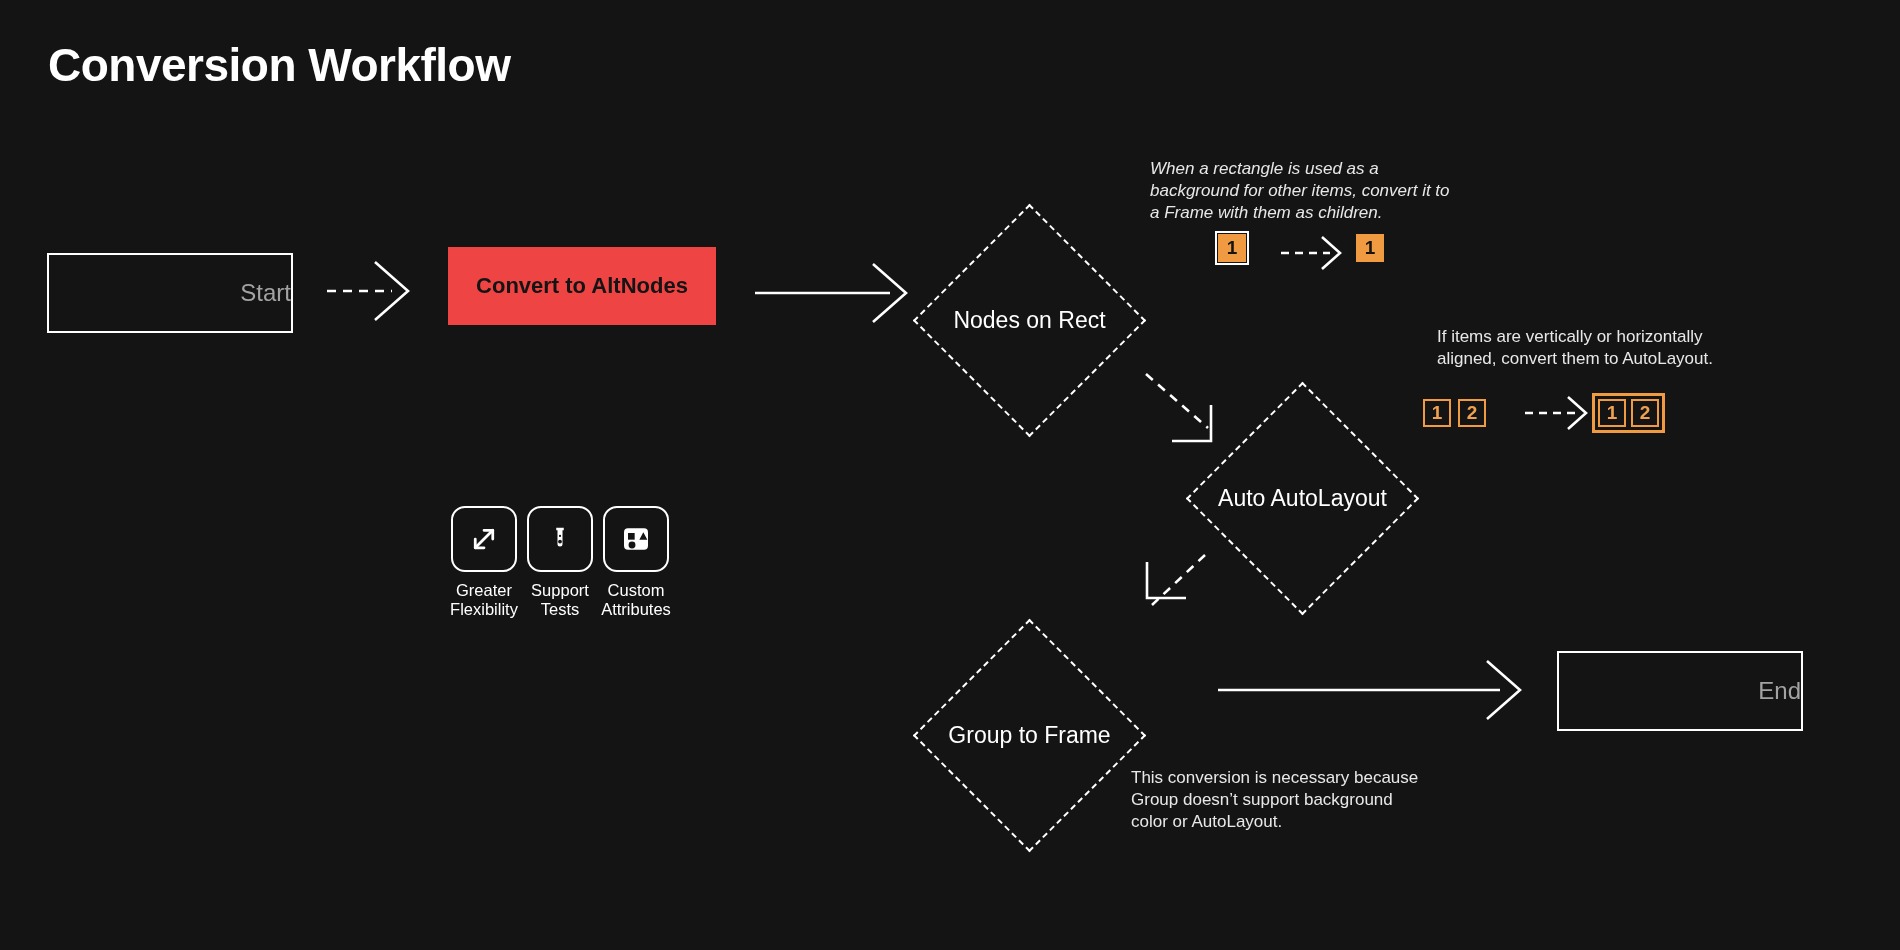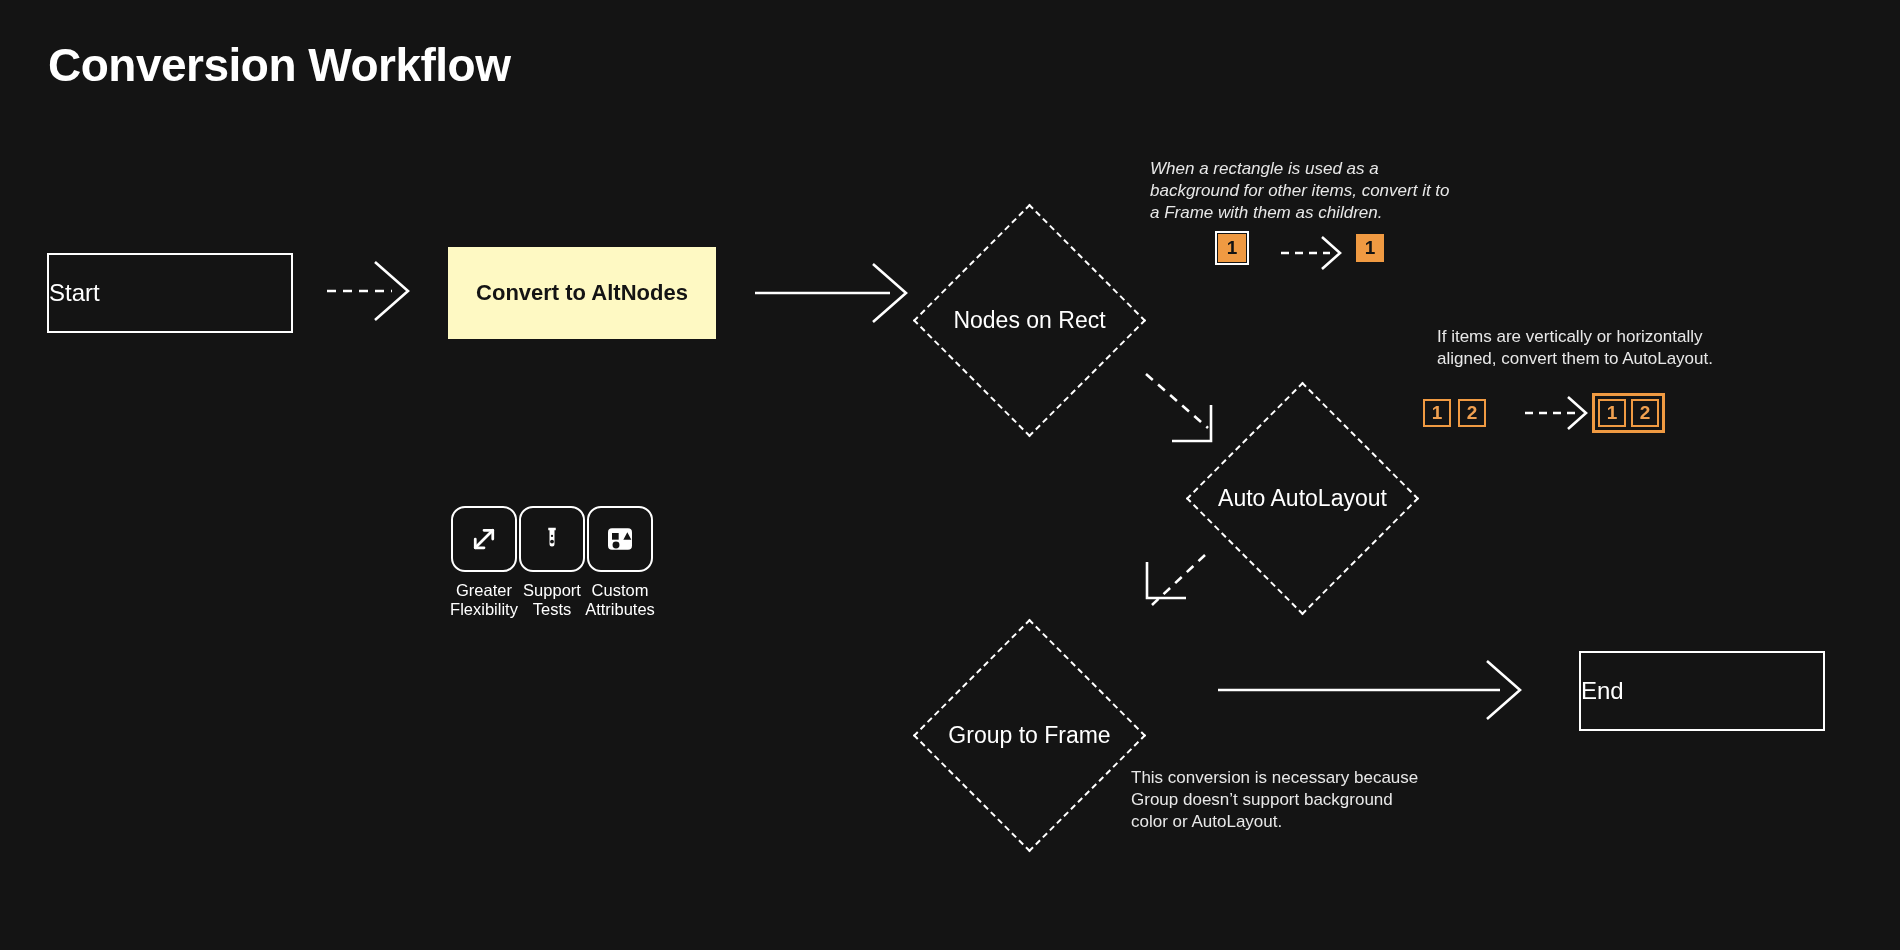--- a/index.html
+++ b/index.html
@@ -14,42 +14,42 @@
   
   #page-title{
     left:48px;top:38px;
     font-size:46px;font-weight:bold;color:#ffffff;
     letter-spacing:-0.5px;
   }
 
   
   .plainbox{
     border:2px solid #ffffff;background:#141414;
-    display:flex;align-items:center;justify-content:flex-start;
-    color:#ffffff;font-size:24px;
+    display:flex;align-items:center;justify-content:flex-end;
+    color:#a3a3a3;font-size:24px;
   }
   #start-box{left:47px;top:253px;width:242px;height:76px;}
-  #end-box{left:1557px;top:651px;width:242px;height:76px;margin-left:22px;}
+  #end-box{left:1557px;top:651px;width:242px;height:76px;}
 
   
   #convert-box{
-    left:448px;top:247px;width:268px;height:92px;
-    background:#fef9c3;color:#141414;
+    left:448px;top:247px;width:268px;height:78px;
+    background:#ef4444;color:#141414;
     display:flex;align-items:center;justify-content:center;
     font-size:22px;font-weight:bold;
   }
 
   
   #convert-desc{
     left:448px;top:352px;width:268px;
     color:#e8e8e8;font-size:17.5px;line-height:22px;
   }
 
   
-  #features{left:452px;top:506px;display:flex;gap:4px;}
+  #features{left:452px;top:506px;display:flex;gap:12px;}
   .feature{width:64px;display:flex;flex-direction:column;align-items:center;}
   .feature .tile{
     width:62px;height:62px;border:2px solid #ffffff;border-radius:14px;
     display:flex;align-items:center;justify-content:center;background:#141414;
   }
   .feature .cap{
     margin-top:9px;text-align:center;color:#ffffff;
     font-size:16.5px;line-height:19px;
   }
 

